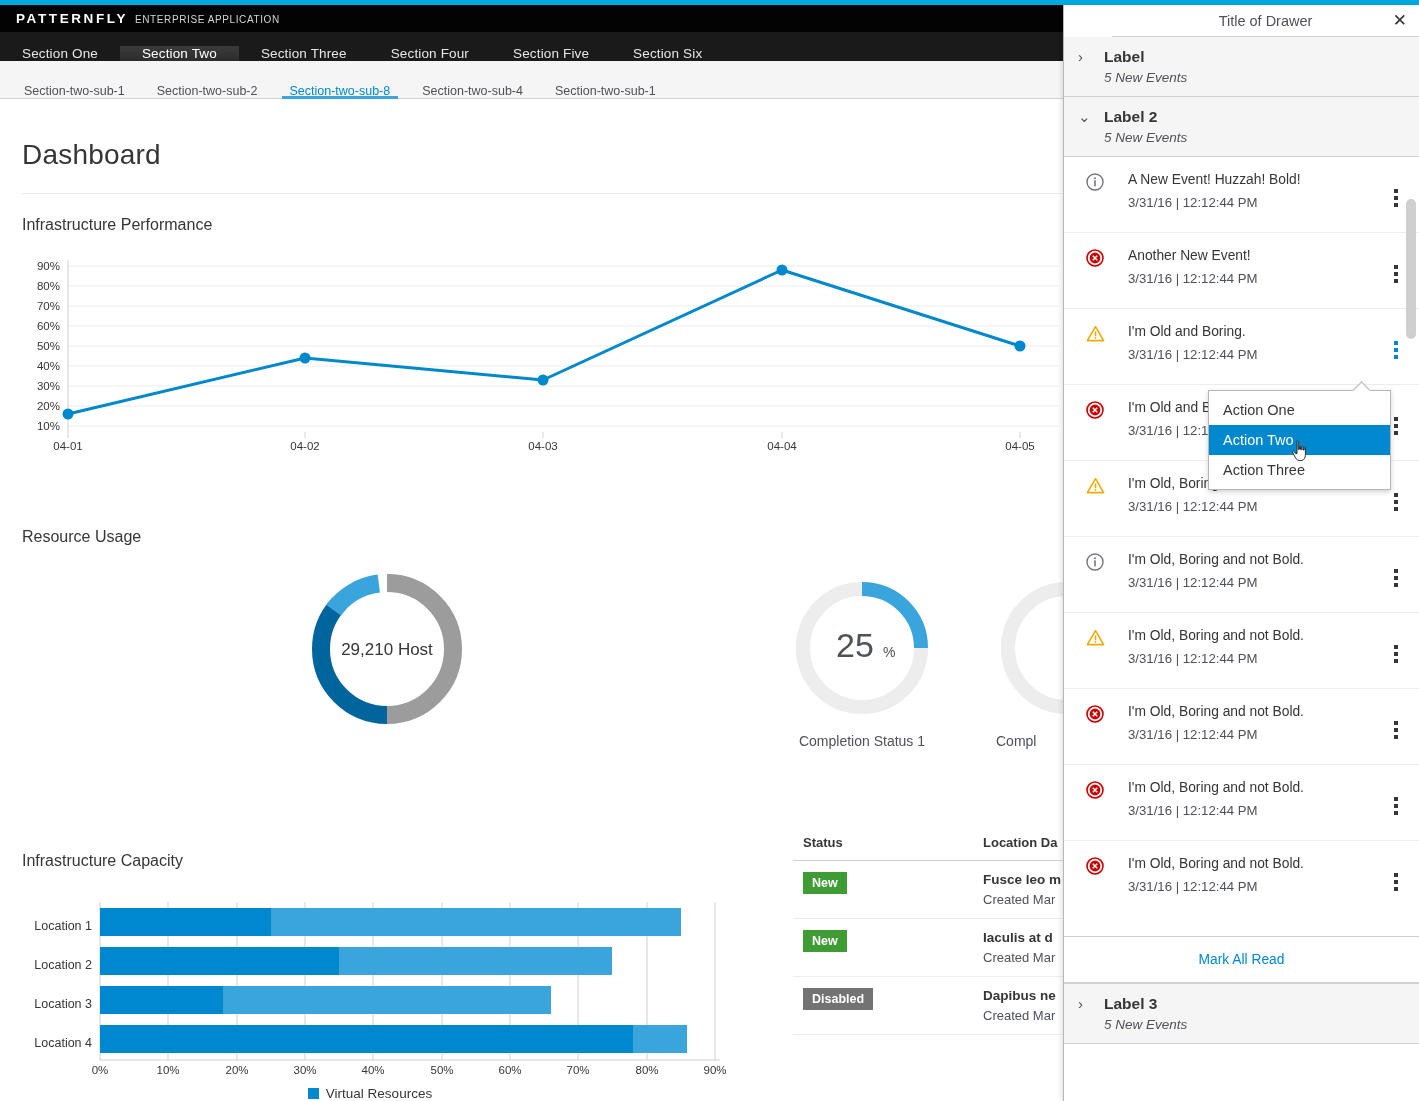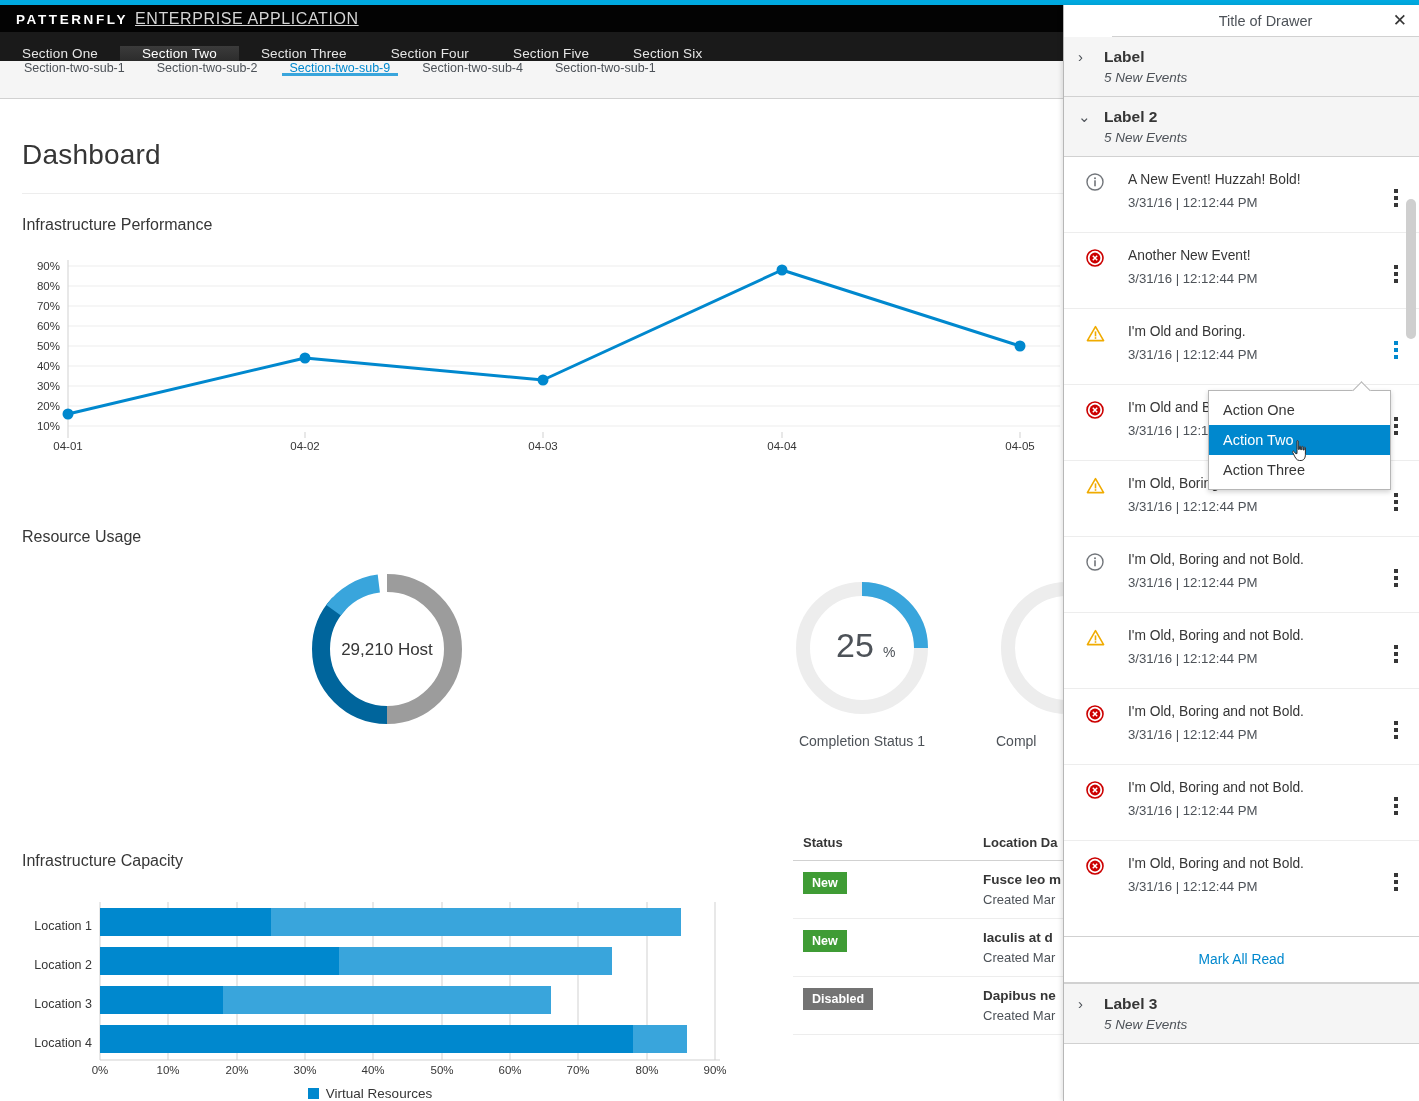--- a/index.html
+++ b/index.html
@@ -17,21 +17,21 @@
   
   .masthead {
     height:27px; background:#030303; color:#fff;
     display:flex; align-items:center; padding:0 0 0 16px;
     position:relative;
   }
   .brand { display:flex; align-items:baseline; gap:7px; }
   .brand-pf {
     font-weight:bold; font-size:13.5px; letter-spacing:2.6px; color:#fff;
   }
-  .brand-sub { font-size:16px; letter-spacing:0.6px; color:#d5d5d5;text-decoration:underline; }
+  .brand-sub { font-size:10px; letter-spacing:0.6px; color:#d5d5d5; }
   .masthead-right {
     position:absolute; right:0; top:0; height:27px;
     display:flex; align-items:center;
   }
   .bell-wrap {
     padding:0 16px; height:27px; display:flex; align-items:center;
     border-right:1px solid #3a3a3a;
   }
   .user-wrap {
     padding:0 14px 0 14px; height:27px; display:flex; align-items:center; gap:7px;
@@ -49,21 +49,21 @@
     color:#e6e6e6; font-size:13.5px; letter-spacing:.15px;
   }
   .pnav-item.active {
     background:linear-gradient(#3b3b3b,#2c2c2c);
     color:#fff;
   }
 
   
   .secondary-nav {
     height:38px; background:#f5f5f5; border-bottom:1px solid #d1d1d1;
-    display:flex; align-items:flex-start; padding-left:8px;
+    display:flex; align-items:flex-end; padding-left:8px;
   }
   .snav-item {
     display:flex; align-items:center; padding:0 16px;
     font-size:12.5px; color:#4d5258; position:relative;
   }
   .snav-item.active { color:#0088ce; }
   .snav-item.active:after {
     content:""; position:absolute; left:8px; right:8px; bottom:-1px;
     height:3px; background:#39a5dc;
   }
@@ -256,21 +256,21 @@
 </div>
 
 <div class="secondary-nav">
   <div class="snav-item">
       <span>Section-two-sub-1</span>
     </div>
   <div class="snav-item">
       <span>Section-two-sub-2</span>
     </div>
   <div class="snav-item active">
-      <span>Section-two-sub-9</span>
+      <span>Section-two-sub-8</span>
     </div>
   <div class="snav-item">
       <span>Section-two-sub-4</span>
     </div>
   <div class="snav-item">
       <span>Section-two-sub-1</span>
     </div>
 </div>
 
 <div class="content-wrap">

